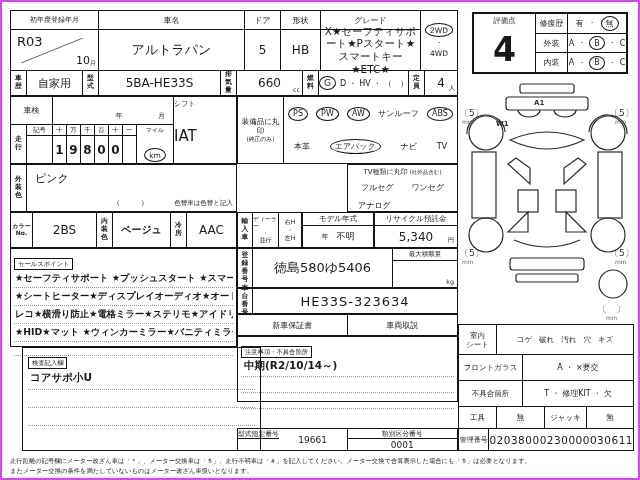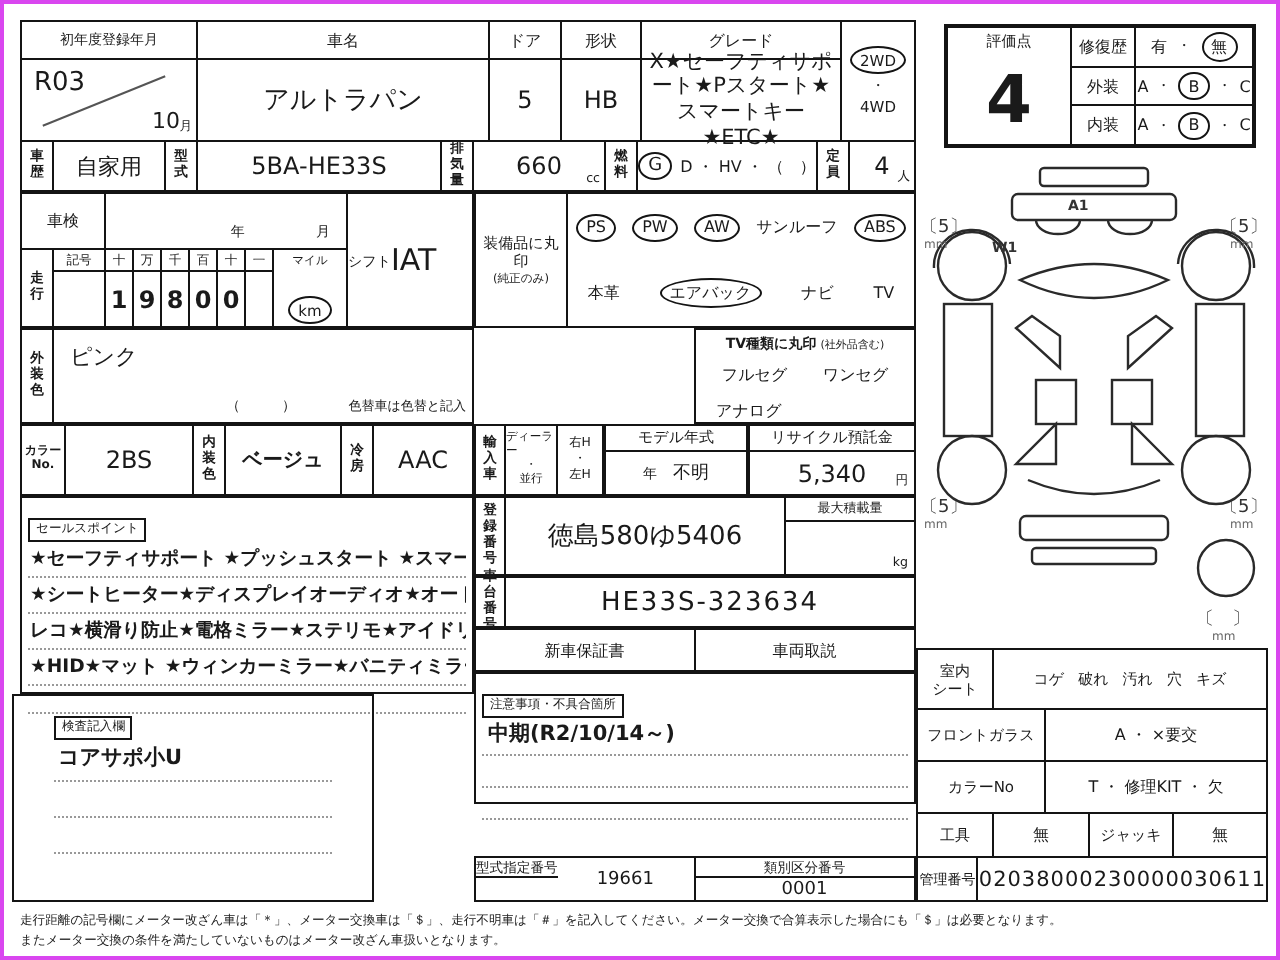--- a/index.html
+++ b/index.html
@@ -96,21 +96,21 @@
       <span style="font-size:5.8px">マイル</span>
       <span class="circ" style="font-size:7.5px">km</span>
     </div>
     <div class="c br" style="grid-area:3/2/4/3"></div>
     <div class="c digit br" style="grid-area:3/3/4/4">1</div>
     <div class="c digit br" style="grid-area:3/4/4/5">9</div>
     <div class="c digit br" style="grid-area:3/5/4/6">8</div>
     <div class="c digit br" style="grid-area:3/6/4/7">0</div>
     <div class="c digit br" style="grid-area:3/7/4/8">0</div>
     <div class="c digit br" style="grid-area:3/8/4/9"></div>
-    <div style="grid-area:1/10/4/11;display:flex;flex-direction:row;align-items:center">
+    <div style="grid-area:1/10/4/11;display:flex;flex-direction:column;align-items:flex-start">
       <span class="f7" style="margin-top:2px">シフト</span>
       <span style="font-size:15px;flex:1;display:flex;align-items:center">IAT</span>
     </div>
   </div>
 
   <div class="abs bx" style="left:235px;top:94px;width:221px;height:68px;display:flex">
     <div class="br" style="width:46px;display:flex;flex-direction:column;align-items:center;justify-content:center;text-align:center">
       <span style="font-size:7.5px;line-height:1.2">装備品に丸印</span>
       <span style="font-size:5.8px">(純正のみ)</span>
     </div>
@@ -136,21 +136,21 @@
     <div style="flex:1;position:relative">
       <span class="abs f11" style="left:8px;top:6px">ピンク</span>
       <span class="abs f7" style="right:88px;bottom:3px">（　　　）</span>
       <span class="abs" style="right:3px;bottom:3px;font-size:6.5px">色替車は色替と記入</span>
     </div>
   </div>
 
 
   <div class="abs bx" style="left:345px;top:162px;width:111px;height:48px;display:flex;flex-direction:column">
     <div class="c" style="height:14px;gap:2px">
-      <span style="font-size:7px;font-weight:bold">TV種類に丸印</span>
+      <span style="font-size:7px;font-weight:normal">TV種類に丸印</span>
       <span style="font-size:5.5px">(社外品含む)</span>
     </div>
     <div class="row" style="flex:1;align-items:center;justify-content:space-around;padding:0 4px">
       <span class="f8">フルセグ</span>
       <span class="f8">ワンセグ</span>
     </div>
     <div class="row" style="flex:1;align-items:flex-end;padding:0 10px">
       <span class="f8">アナログ</span>
     </div>
   </div>
@@ -224,21 +224,21 @@
     <div class="c f8" style="flex:1">車両取説</div>
   </div>
 
   <div class="abs bx" style="left:235px;top:334px;width:221px;height:66px;padding:2px 3px">
     <span class="tab">注意事項・不具合箇所</span>
     <div class="dot" style="font-size:10.5px;font-weight:600;padding:1px 3px 3px">中期(R2/10/14～)</div>
     <div class="dot" style="height:16px"></div>
     <div class="dot" style="height:16px"></div>
   </div>
 
-  <div class="abs bx" style="left:4px;top:345px;width:181px;height:104px;padding:2px 20px">
+  <div class="abs bx" style="left:20px;top:345px;width:239px;height:104px;padding:2px 5px">
     <span class="tab">検査記入欄</span>
     <div class="dot" style="font-size:10.5px;font-weight:600;padding:2px 2px 4px">コアサポ小U</div>
     <div class="dot" style="height:18px"></div>
     <div class="dot" style="height:18px"></div>
   </div>
 
 
   <div class="abs bx" style="left:235px;top:426px;width:221px;height:23px;display:flex">
     <div class="br" style="width:50%;display:flex;flex-direction:row">
       <div class="c bb bold" style="height:10px;font-size:6.8px">型式指定番号</div>
@@ -343,21 +343,21 @@
         <span>汚れ</span>
         <span>穴</span>
         <span>キズ</span>
       </div>
     </div>
     <div class="row bb" style="height:26px">
       <div class="c br bold" style="width:64px;font-size:7.5px">フロントガラス</div>
       <div class="c f8" style="flex:1">A ・ ×要交</div>
     </div>
     <div class="row bb" style="height:26px">
-      <div class="c br bold" style="width:64px;font-size:7.5px">カラーNo</div>
+      <div class="c br bold" style="width:64px;font-size:7.5px">不具合箇所</div>
       <div class="c f8" style="flex:1">T ・ 修理KIT ・ 欠</div>
     </div>
     <div class="row bb" style="height:22px">
       <div class="c br bold" style="width:38px;font-size:7.5px">工具</div>
       <div class="c f8 br" style="width:48px">無</div>
       <div class="c br bold" style="width:42px;font-size:7.5px">ジャッキ</div>
       <div class="c f8" style="flex:1">無</div>
     </div>
     <div class="row" style="flex:1">
       <div class="c br bold" style="width:44px;font-size:7px">管理番号</div>

